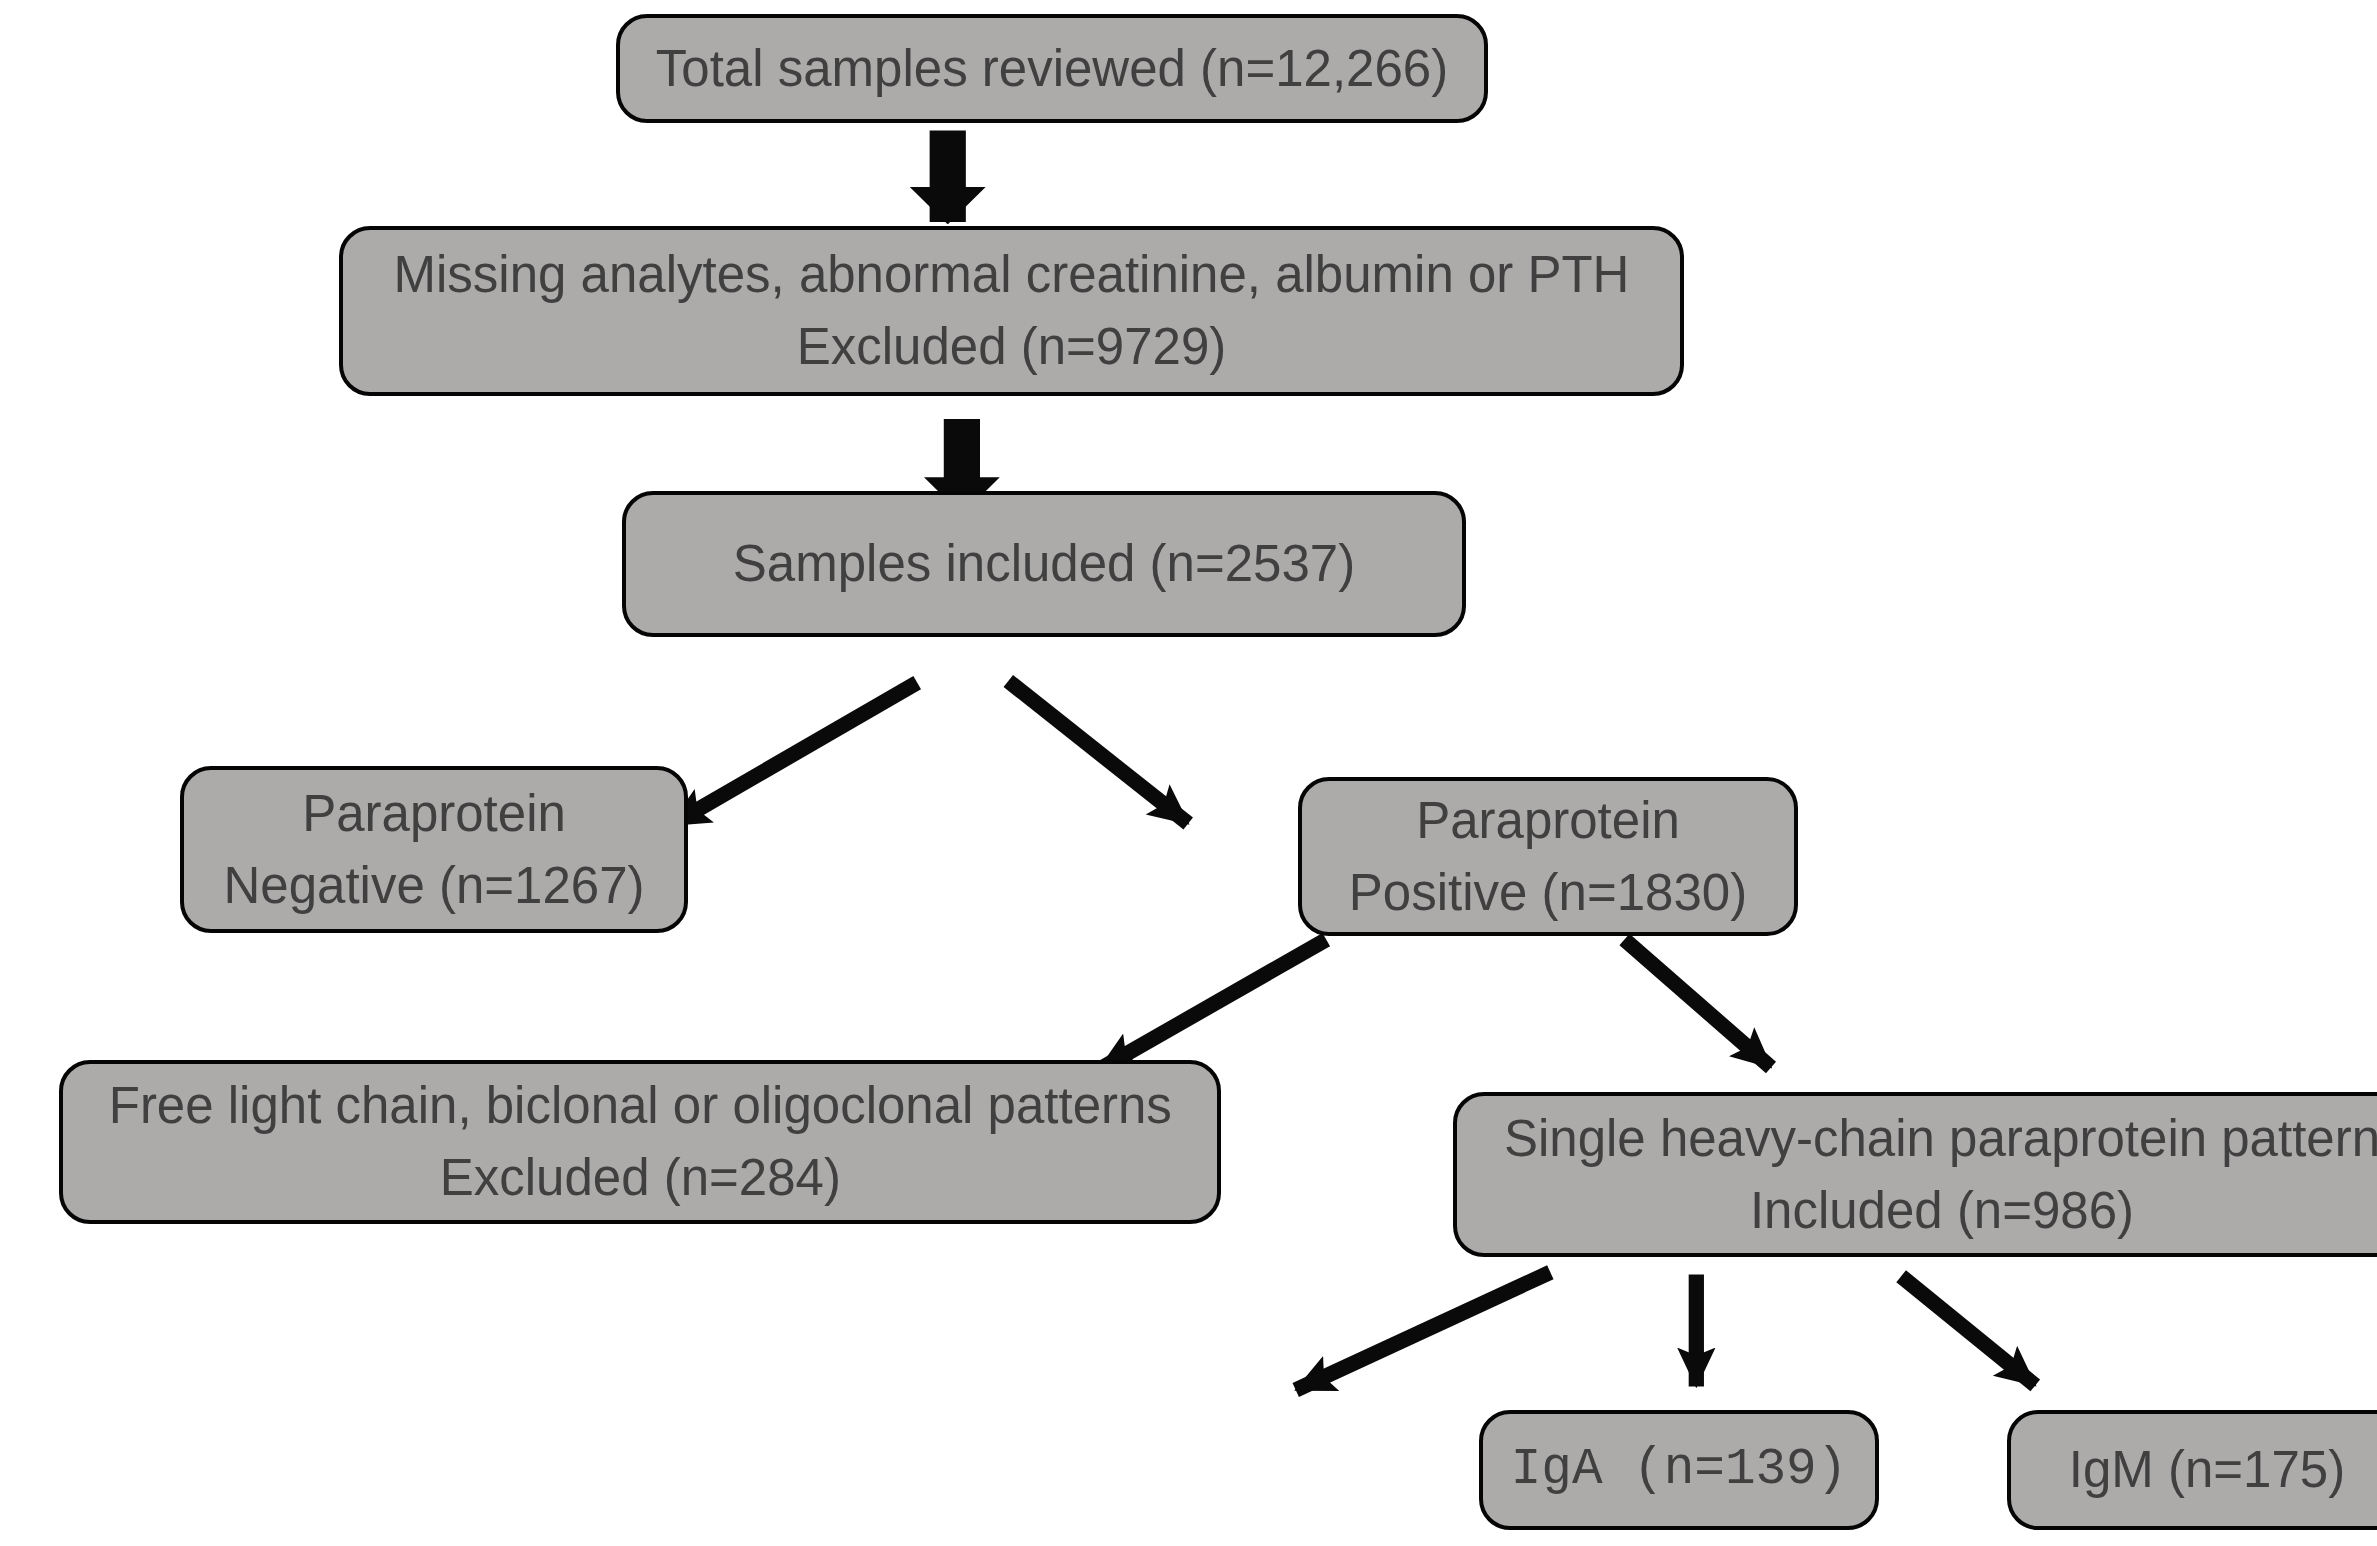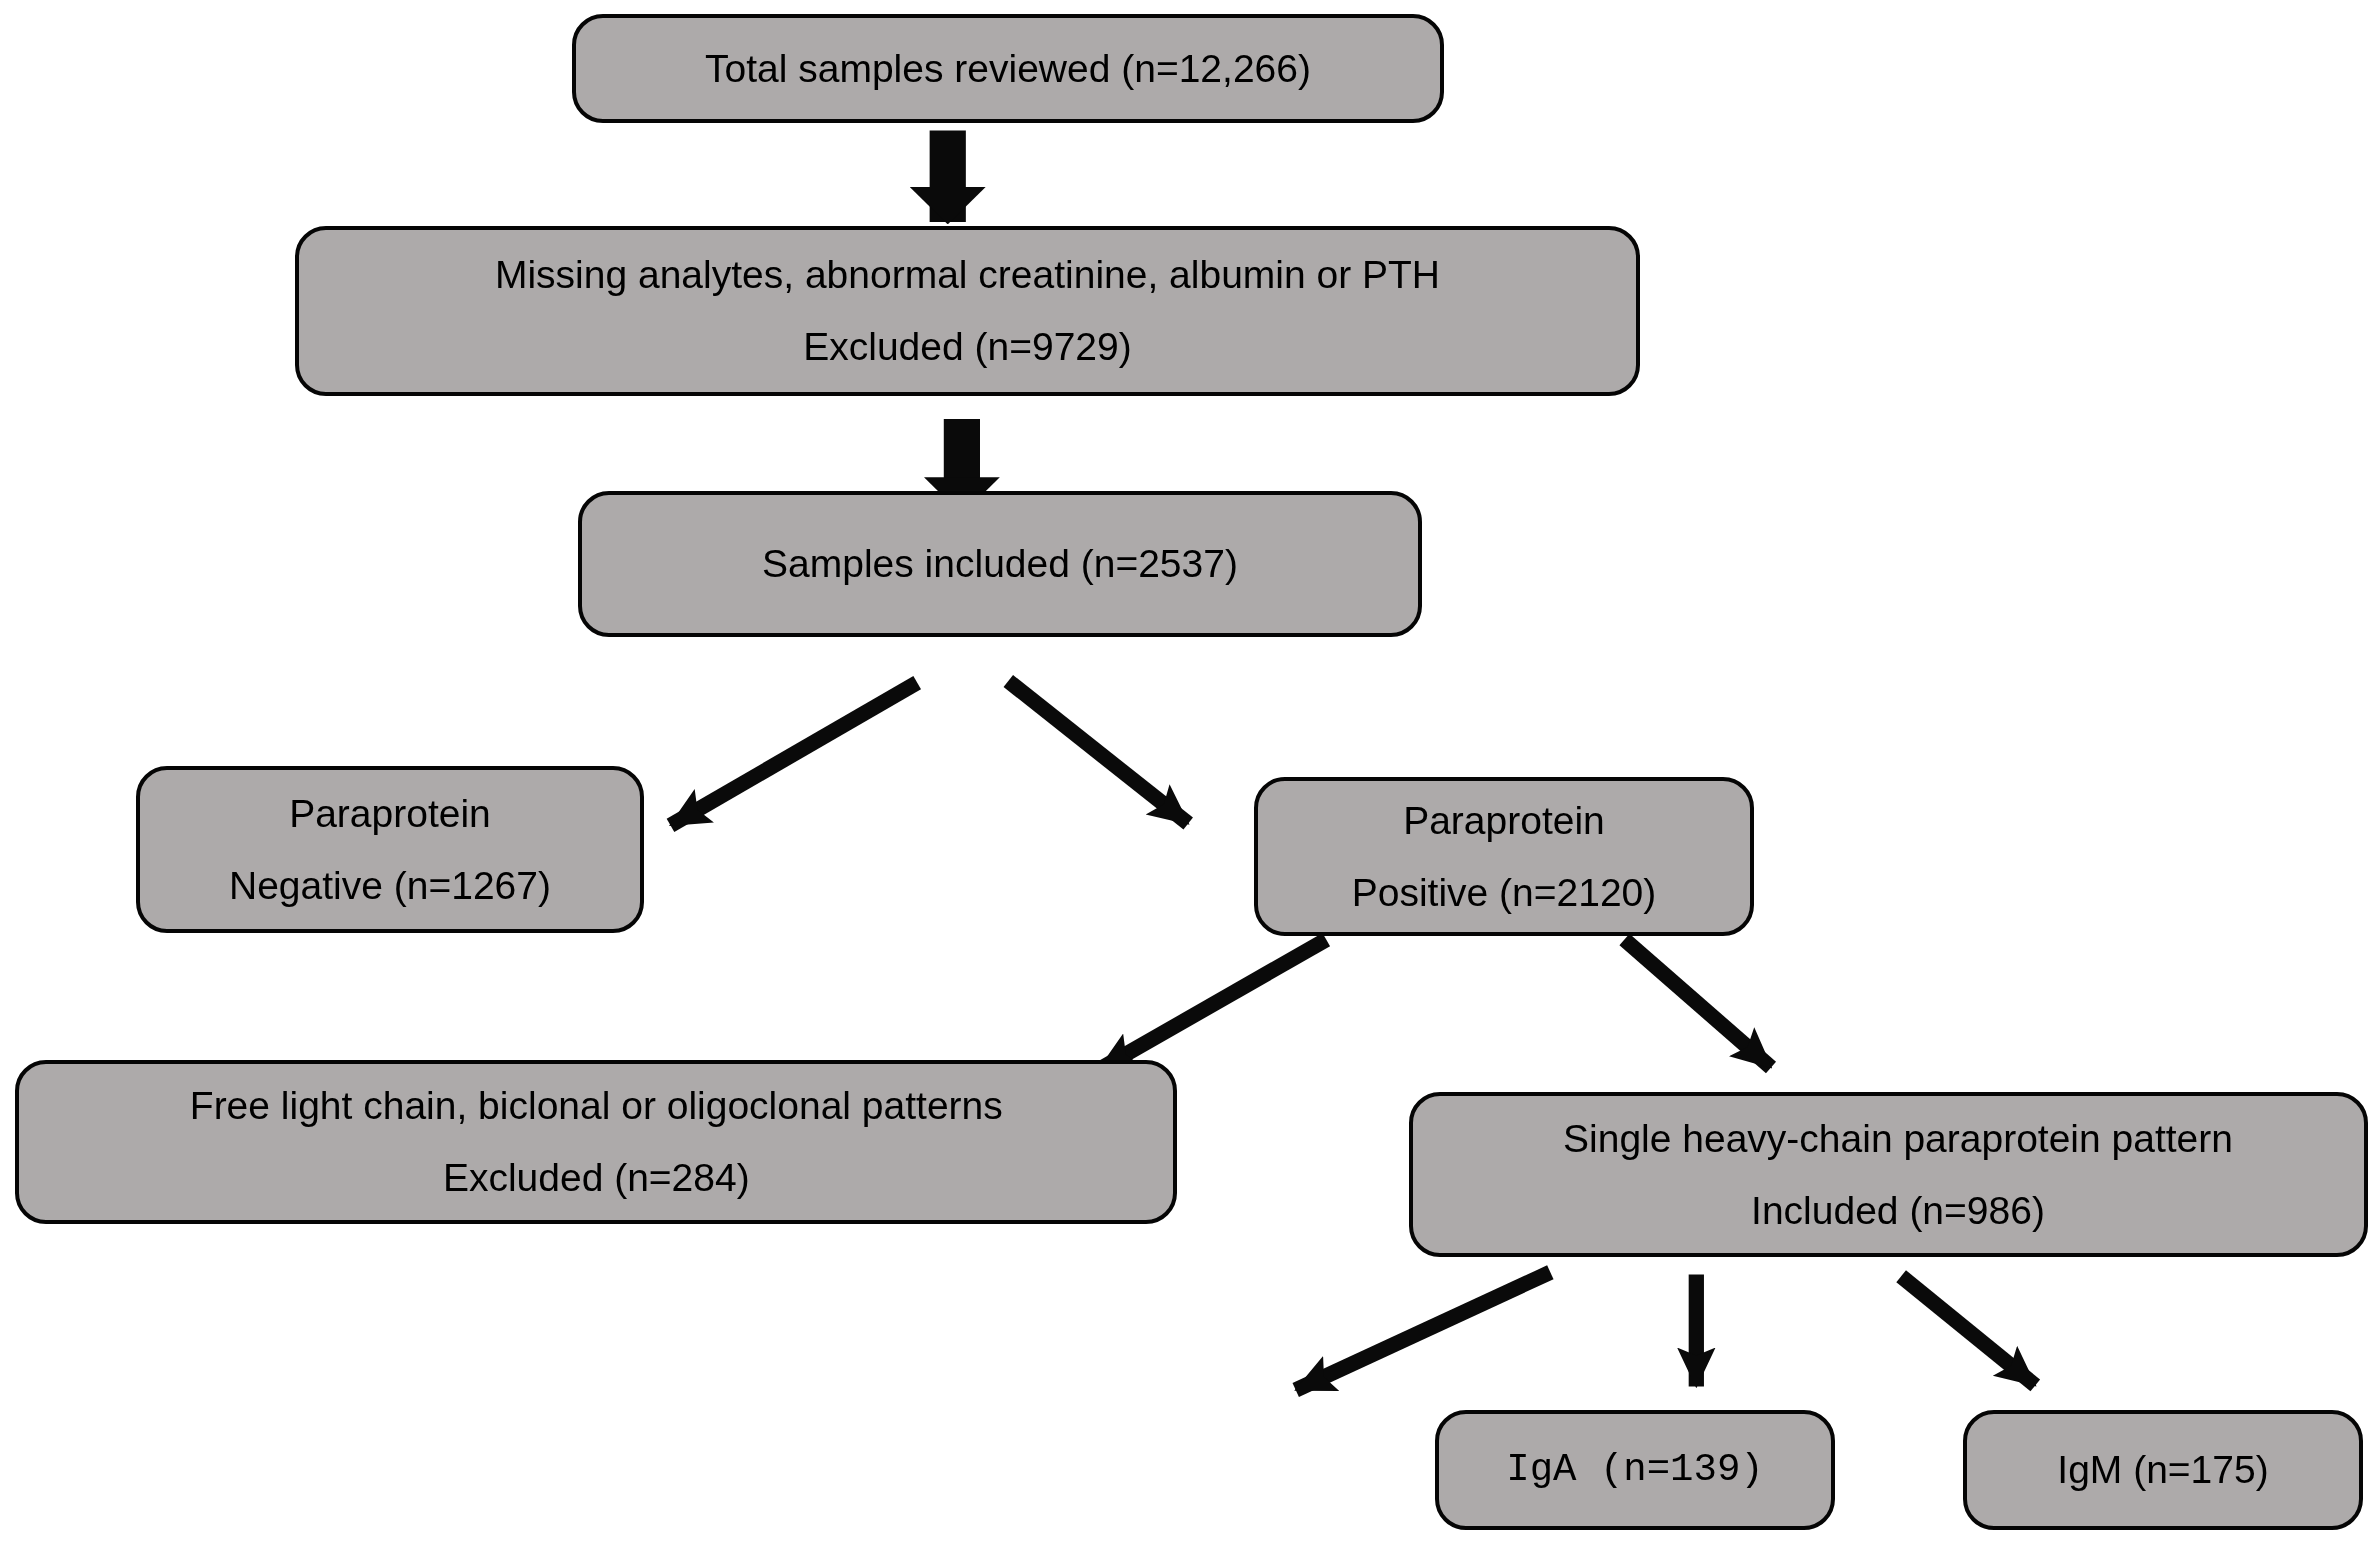--- a/index.html
+++ b/index.html
@@ -27,29 +27,30 @@
     fill: none;
   }
   .thick { stroke-width: 64px; }
   .thin  { stroke-width: 27px; }
   .node {
     position: absolute;
     box-sizing: border-box;
     background: #adaaaa;
     border: 4px solid #050505;
     border-radius: 31px;
-    color: #000000;
-    font-size: 39px;
+    color: #404040;
+    font-size: 51px;
     line-height: 72px;
     text-align: center;
     display: flex;
     flex-direction: column;
     align-items: center;
     justify-content: center;
     white-space: nowrap;
+    margin-left: 44px;
   }
   #n-total { left: 572px; top: 14px;   width: 872px; height: 109px; }
   #n-excl1 { left: 295px;  top: 226px;  width: 1345px; height: 170px; }
   #n-incl  { left: 578px; top: 491px;  width: 844px; height: 146px; }
   #n-neg   { left: 136px;  top: 766px; width: 508px;  height: 167px; }
   #n-pos   { left: 1254px; top: 777px; width: 500px;  height: 159px; }
   #n-flc   { left: 15.3px;   top: 1060px; width: 1162px; height: 164px; }
   #n-shc   { left: 1409px; top: 1092px; width: 959px; height: 165px; padding-left: 19px; }
   #n-igg   { left: 934px; top: 1410px; width: 396px;  height: 120px; }
   #n-iga   { left: 1435px; top: 1410px; width: 400px;  height: 120px; font-family: Liberation Mono, monospace; }
@@ -93,21 +94,21 @@
     <div>Samples included (n=2537)</div>
   </div>
 
   <div class="node" id="n-neg">
     <div>Paraprotein</div>
     <div>Negative (n=1267)</div>
   </div>
 
   <div class="node" id="n-pos">
     <div>Paraprotein</div>
-    <div>Positive (n=2120)</div>
+    <div>Positive (n=1830)</div>
   </div>
 
   <div class="node" id="n-flc">
     <div>Free light chain, biclonal or oligoclonal patterns</div>
     <div>Excluded (n=284)</div>
   </div>
 
   <div class="node" id="n-shc">
     <div>Single heavy-chain paraprotein pattern</div>
     <div>Included (n=986)</div>

